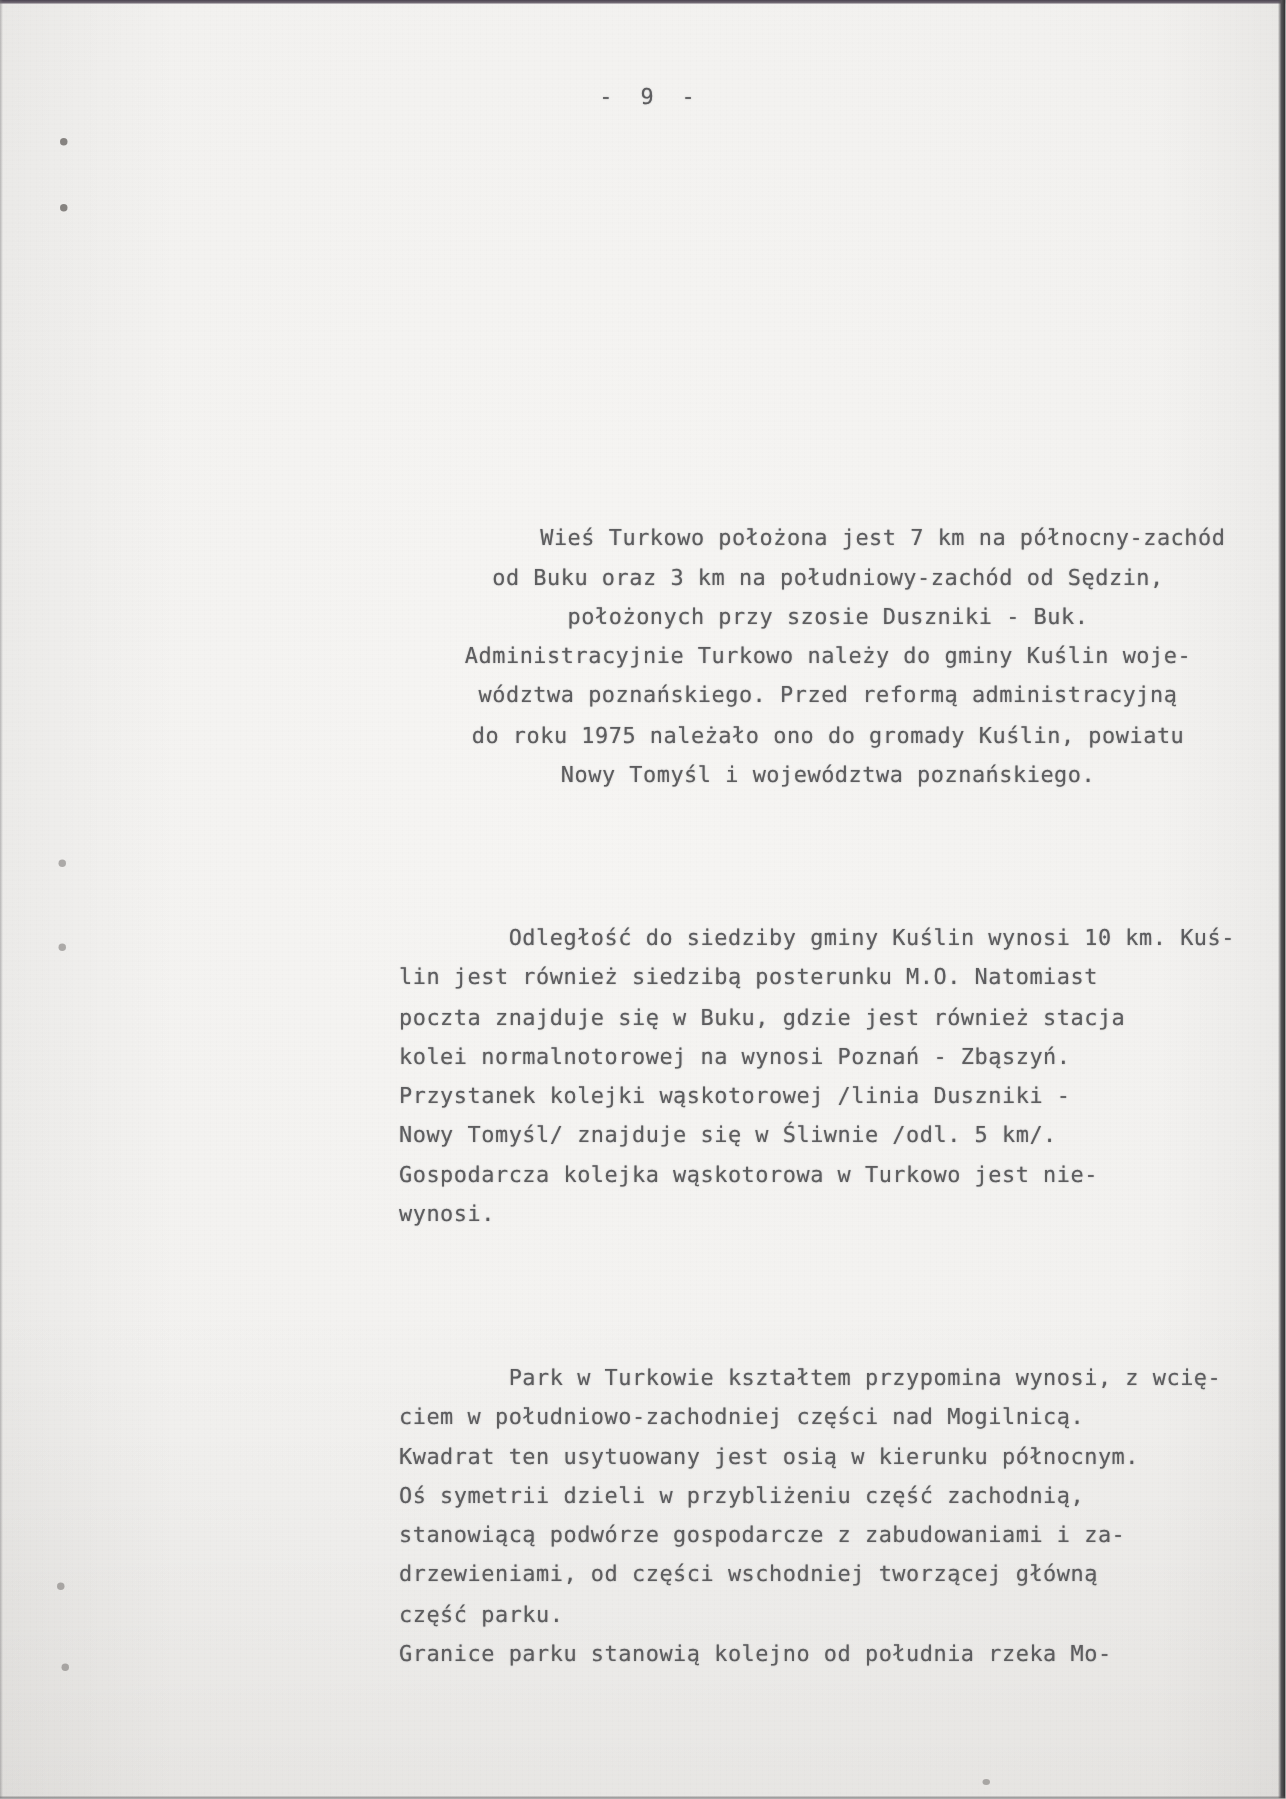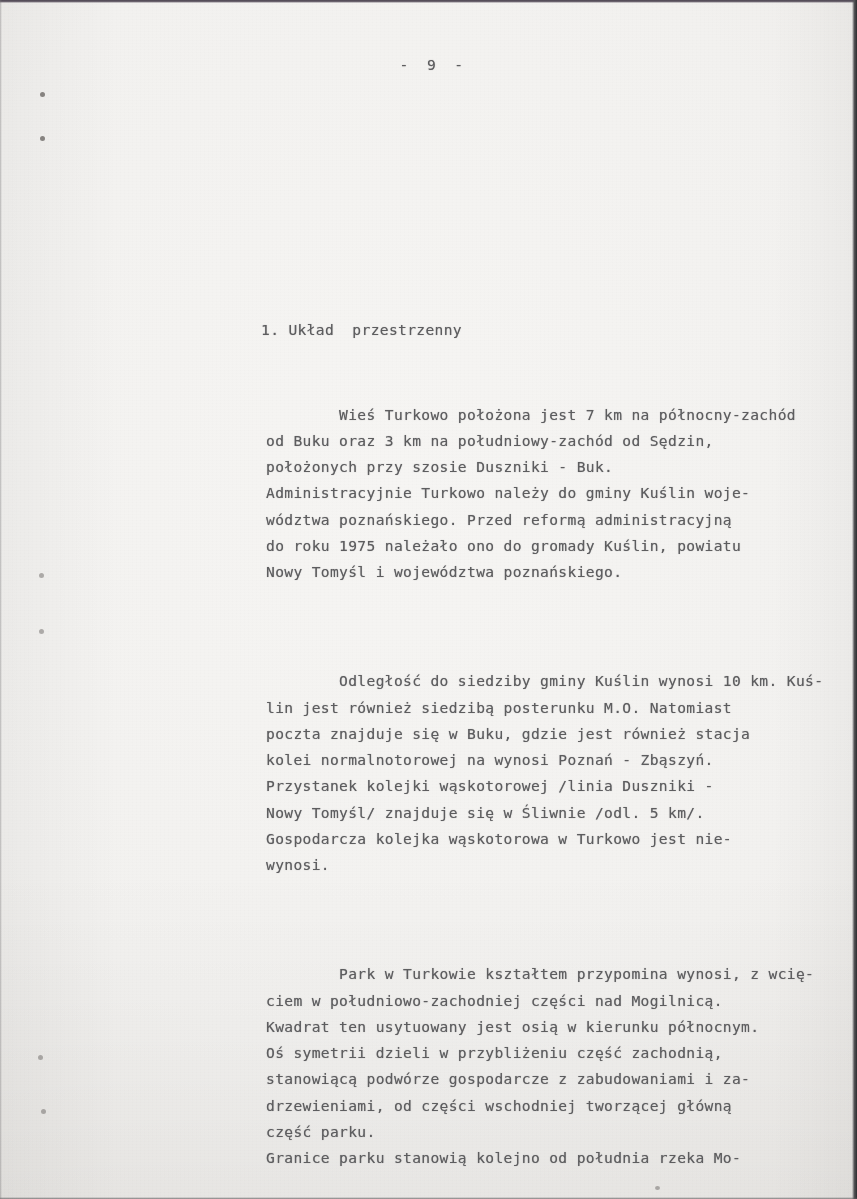--- a/index.html
+++ b/index.html
@@ -110,21 +110,21 @@
   }
 
   .heading-1 { margin: 0 0 0 0; }
   .heading-2 { margin: 29px 0 0 63px; }
 
   .para {
     margin: 0;
     padding: 0;
   }
 
-  .para-gap-lg { margin-top: 32px; }
+  .para-gap-lg { margin-top: 32px; text-align: center; }
   .para-gap-md { margin-top: 30px; }
 
   .para-indent { margin-left: 68px; }
 
   
   .speck {
     position: absolute;
     border-radius: 50%;
     background: #5e5a58;
     opacity: .72;
@@ -148,21 +148,20 @@
   <div class="speck soft" style="left:41px; top:1109px; width:5px; height:5px;"></div>
   <div class="speck soft" style="left:655px; top:1186px; width:5px; height:4px;"></div>
 
   <div class="content">
 
     <div class="page-number typed">-  9  -</div>
 
     <div class="body-block">
 
 
-      <div class="typed heading-2">1. Układ  przestrzenny</div>
 
       <div class="typed para para-indent para-gap-lg">
         <span>Wieś Turkowo położona jest 7 km na północny-zachód</span>
 <span>od Buku oraz 3 km na południowy-zachód od Sędzin,</span>
 <span>położonych przy szosie Duszniki - Buk.</span>
 <span>Administracyjnie Turkowo należy do gminy Kuślin woje-</span>
 <span>wództwa poznańskiego. Przed reformą administracyjną</span>
 <span>do roku 1975 należało ono do gromady Kuślin, powiatu</span>
 <span>Nowy Tomyśl i województwa poznańskiego.</span>
       </div>

